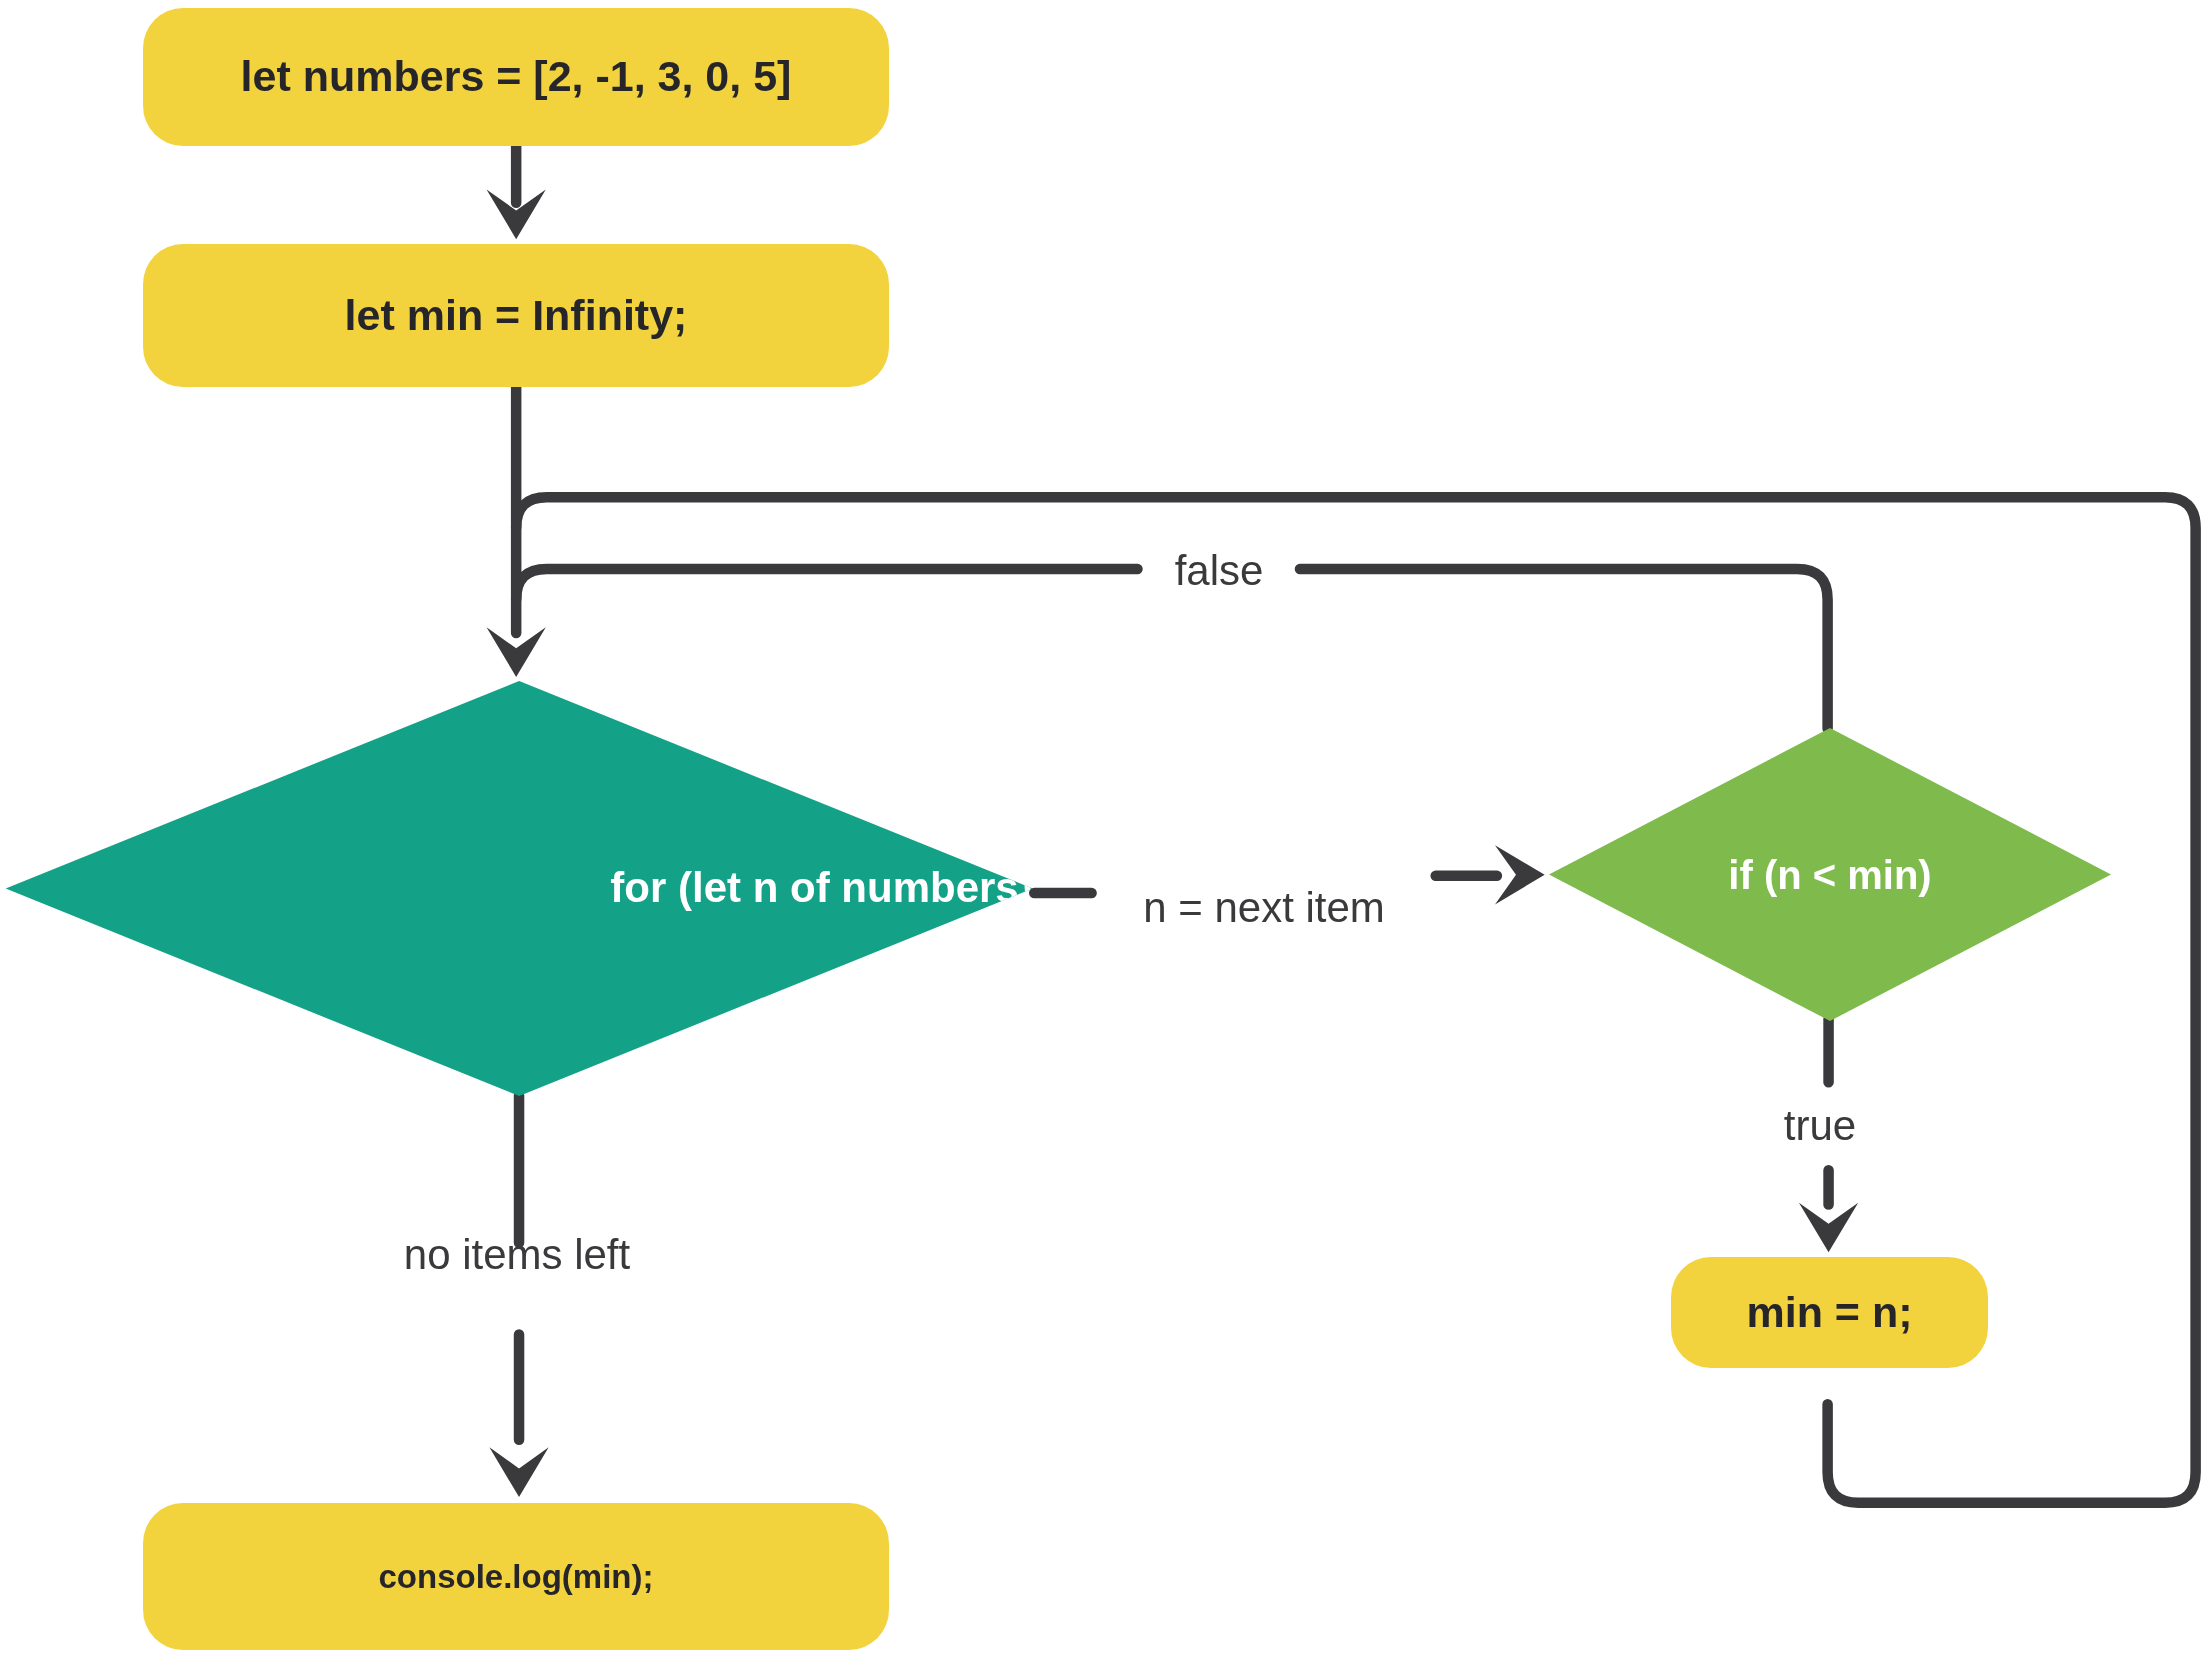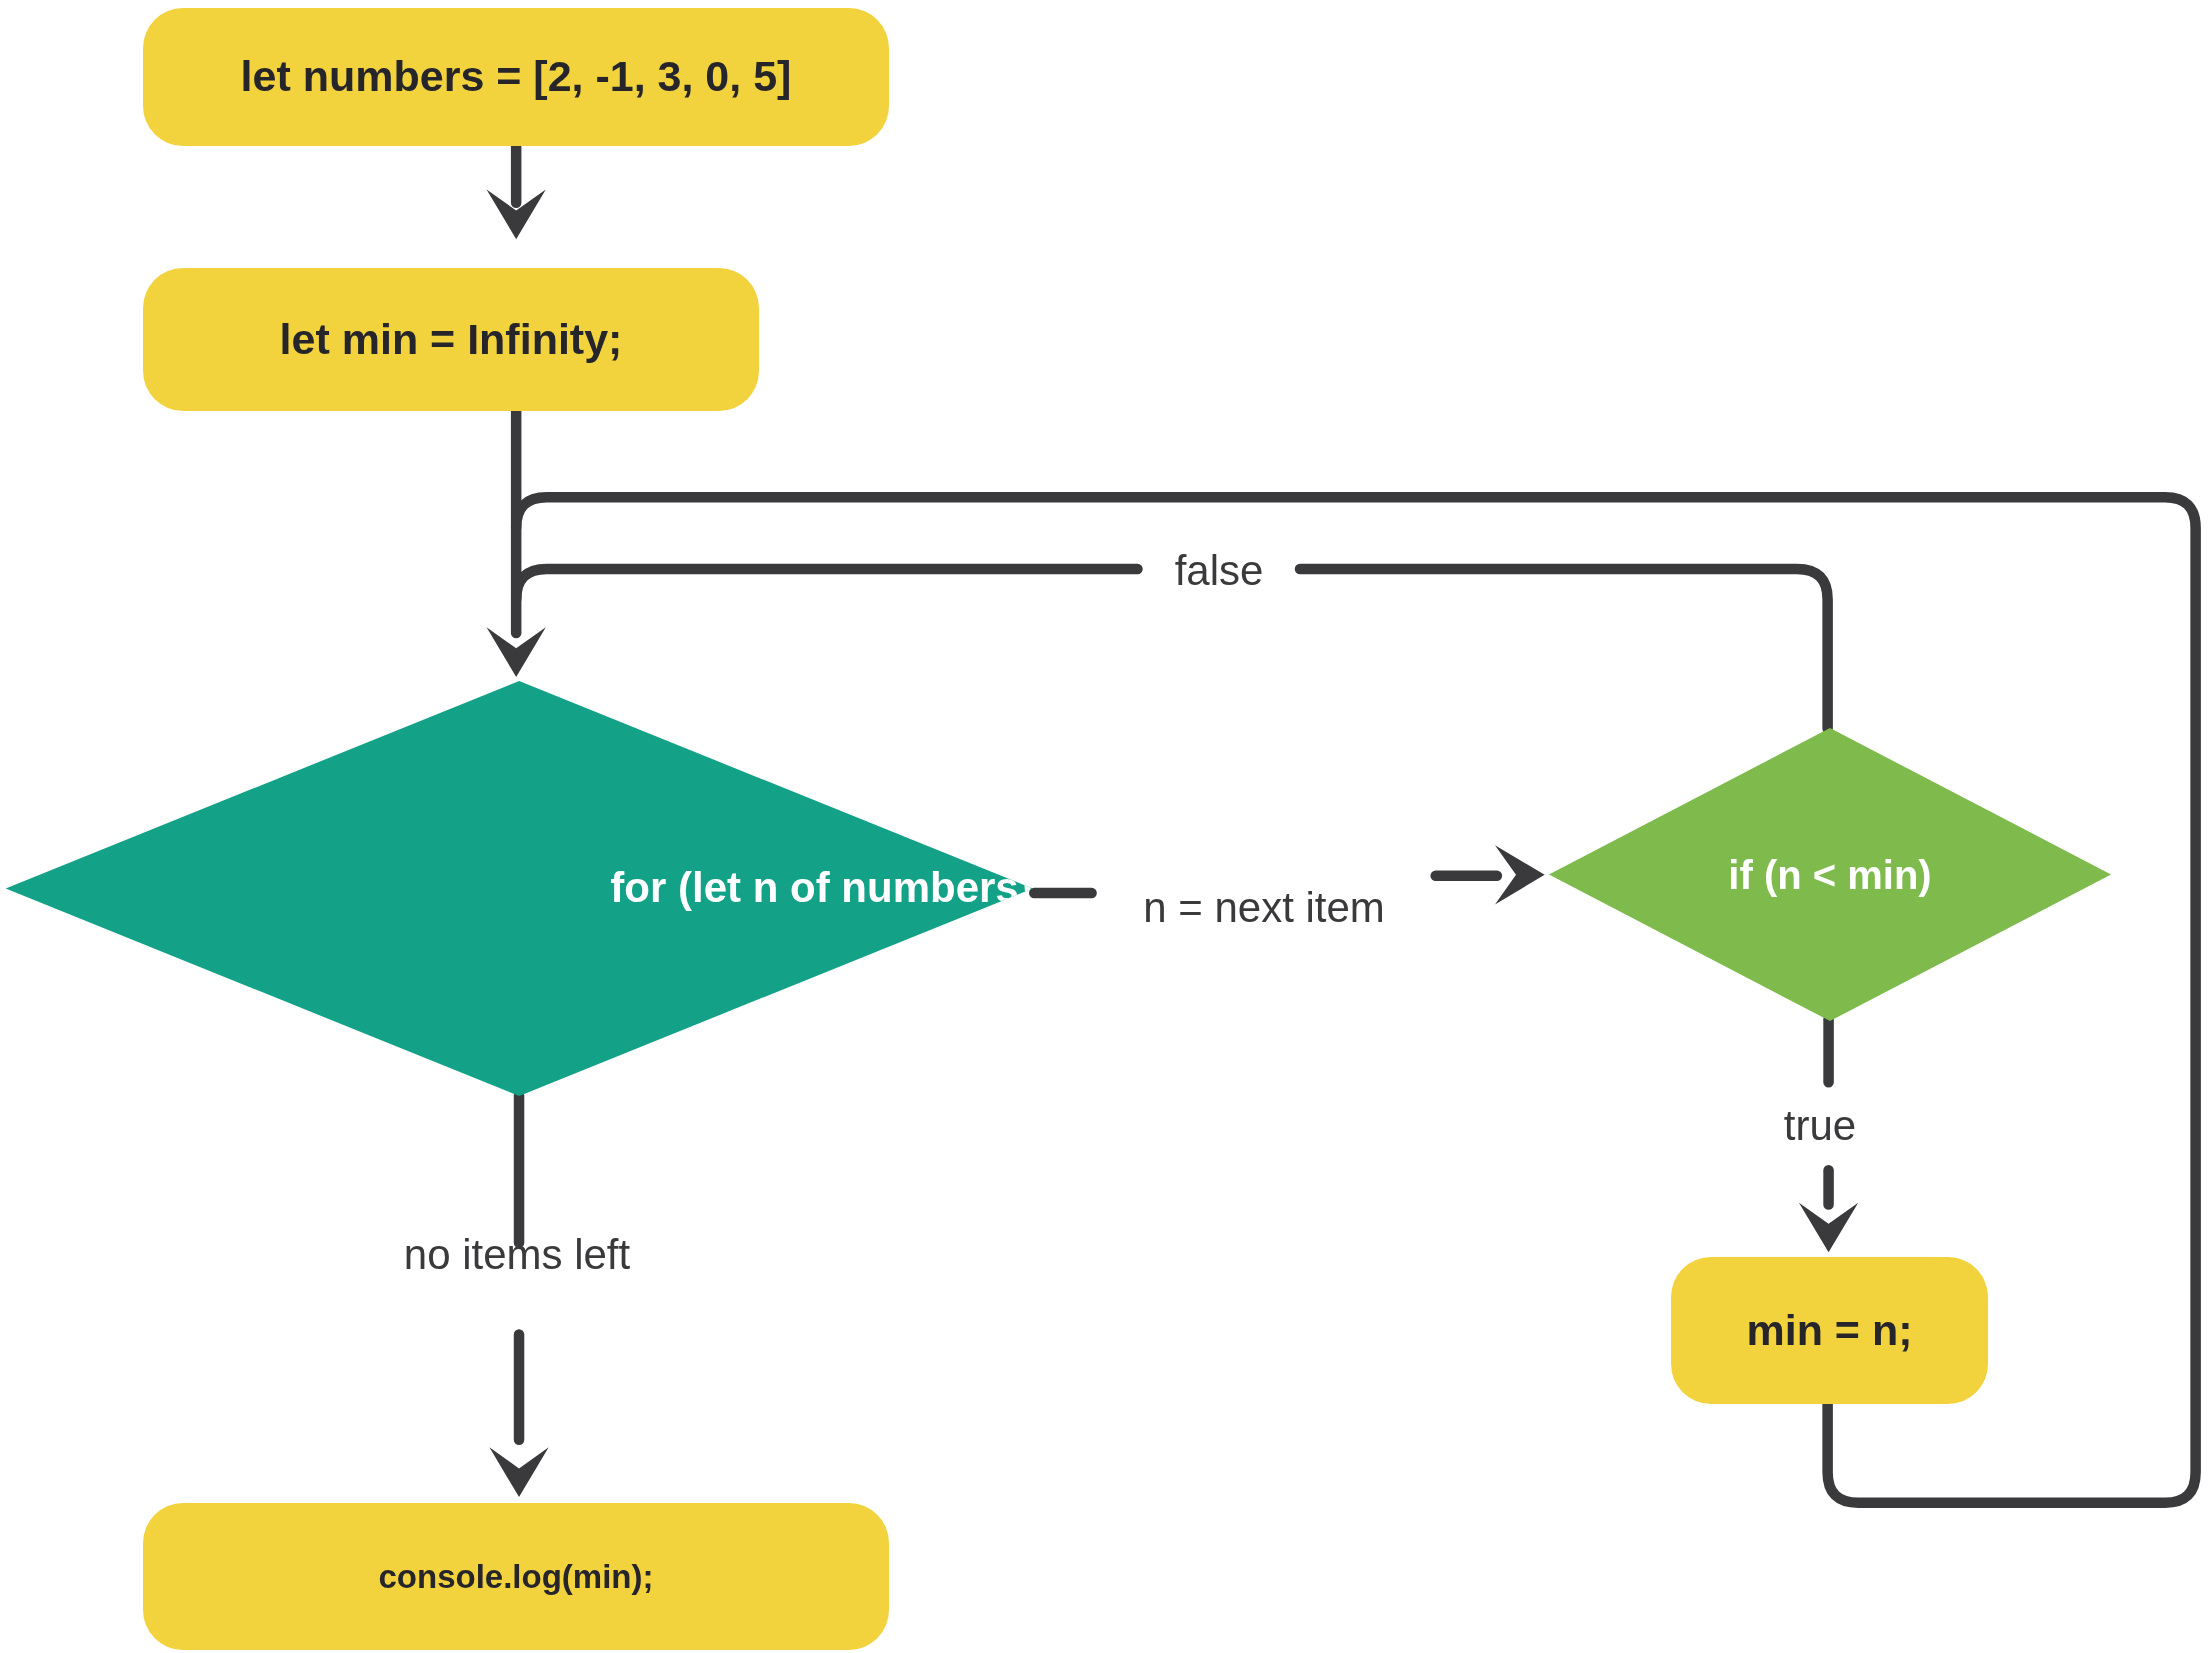--- a/index.html
+++ b/index.html
@@ -17,24 +17,24 @@
   .box{border-radius:40px;color:#26262a;font-size:43px;}
   .yellow{background:#f2d33e;}
   .diamond{clip-path:polygon(50% 0%,100% 50%,50% 100%,0% 50%);color:#ffffff;}
   .teal{background:#13a287;}
   .green{background:#7fba4c;}
   .edge-label{
     position:absolute;transform:translate(-50%,-50%);
     font-size:42px;color:#3a3a3c;white-space:nowrap;font-weight:normal;
   }
   #numbers-node{left:143px;top:7.6px;width:746px;height:138px;justify-content:center;}
-  #min-node{left:143px;top:244px;width:616px;height:143px;margin-top:24px;}
+  #min-node{left:143px;top:244px;width:746px;height:143px;}
   #for-node{left:5.7px;top:681px;width:1027px;height:415px;font-size:42px;justify-content:flex-end;}
   #if-node{left:1549px;top:728px;width:562px;height:293px;font-size:40px;}
-  #assign-node{left:1671px;top:1257px;width:317px;height:147px;}
+  #assign-node{left:1671px;top:1257px;width:317px;height:111px;}
   #log-node{left:143px;top:1503px;width:746px;height:147px;font-size:33px;}
   #false-label{left:1219px;top:571px;}
   #next-item-label{left:1264px;top:908px;}
   #true-label{left:1820px;top:1126px;}
   #no-items-label{left:517px;top:1255px;}
 </style>
 </head>
 <body>
 
 <div class="canvas">

